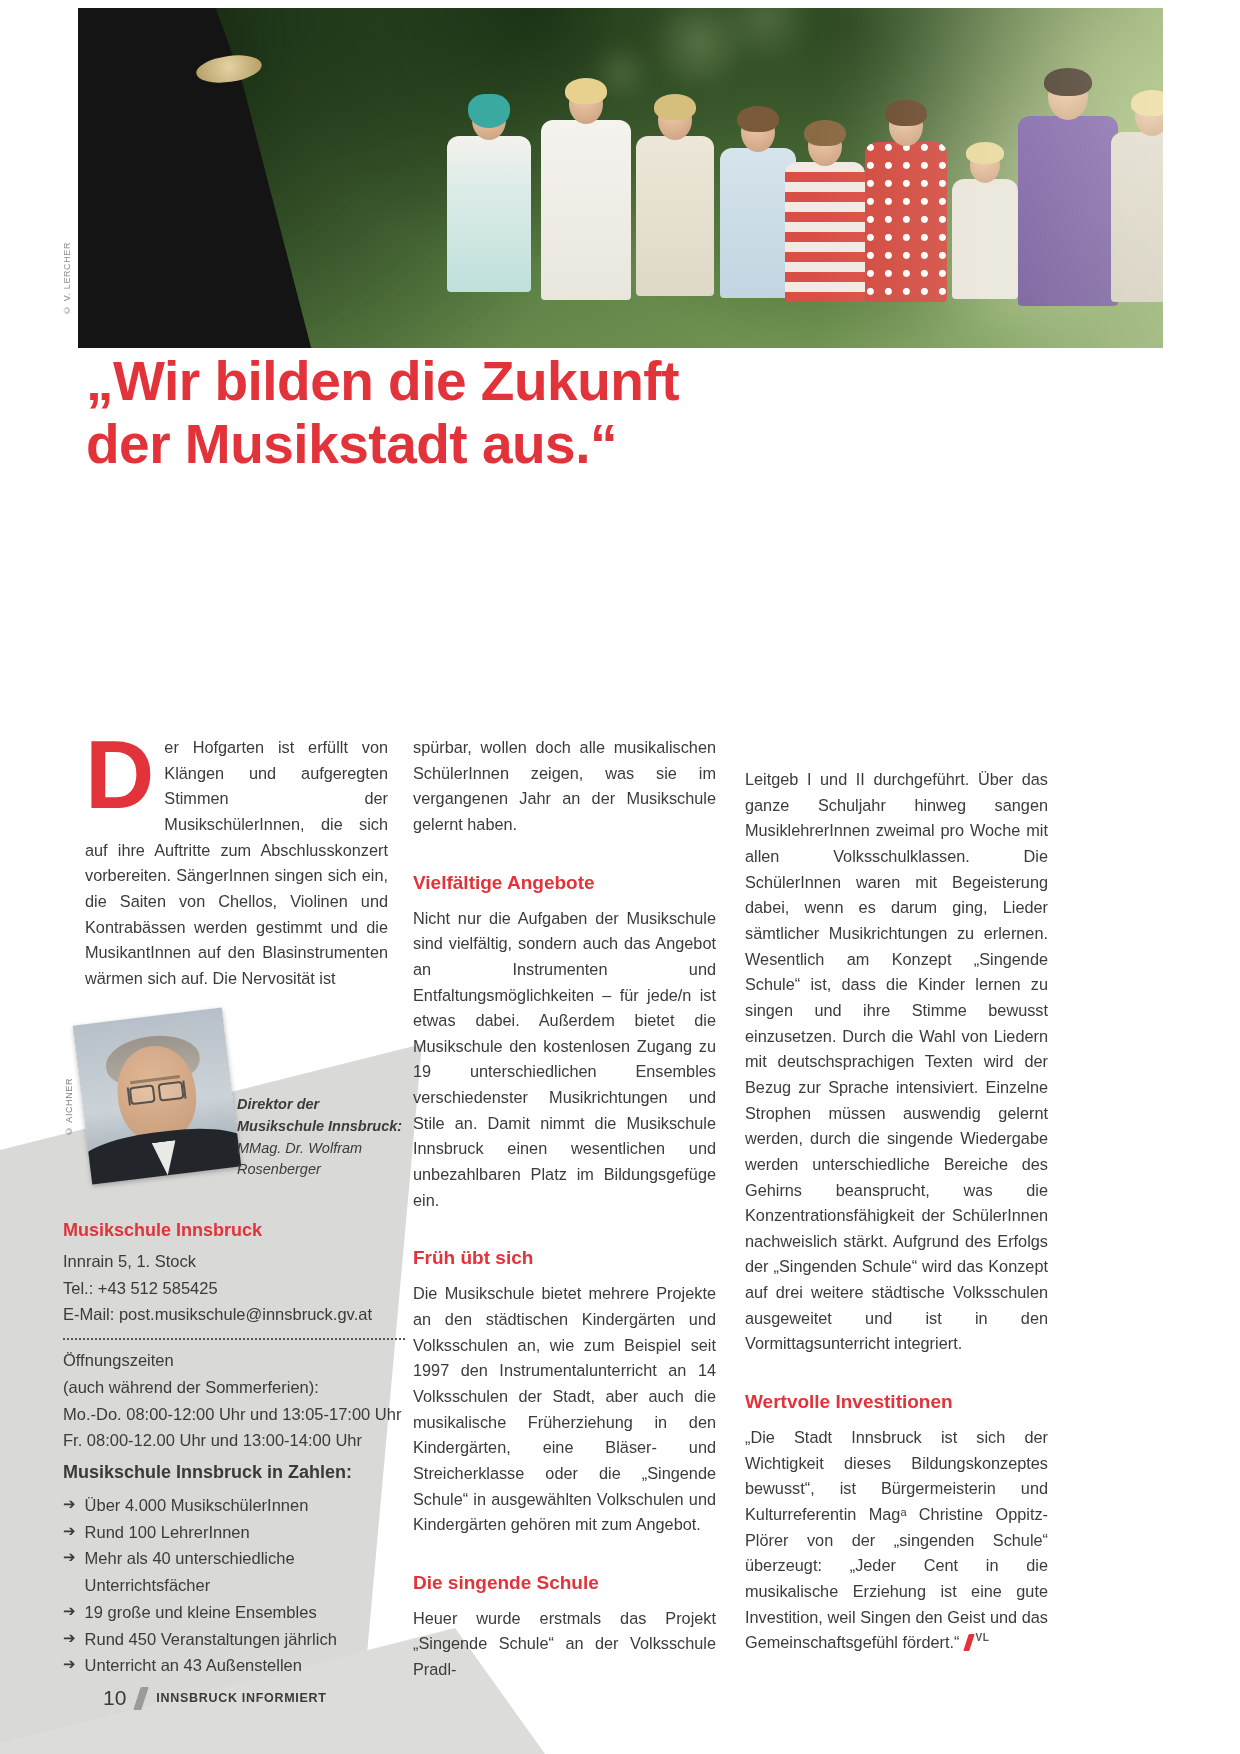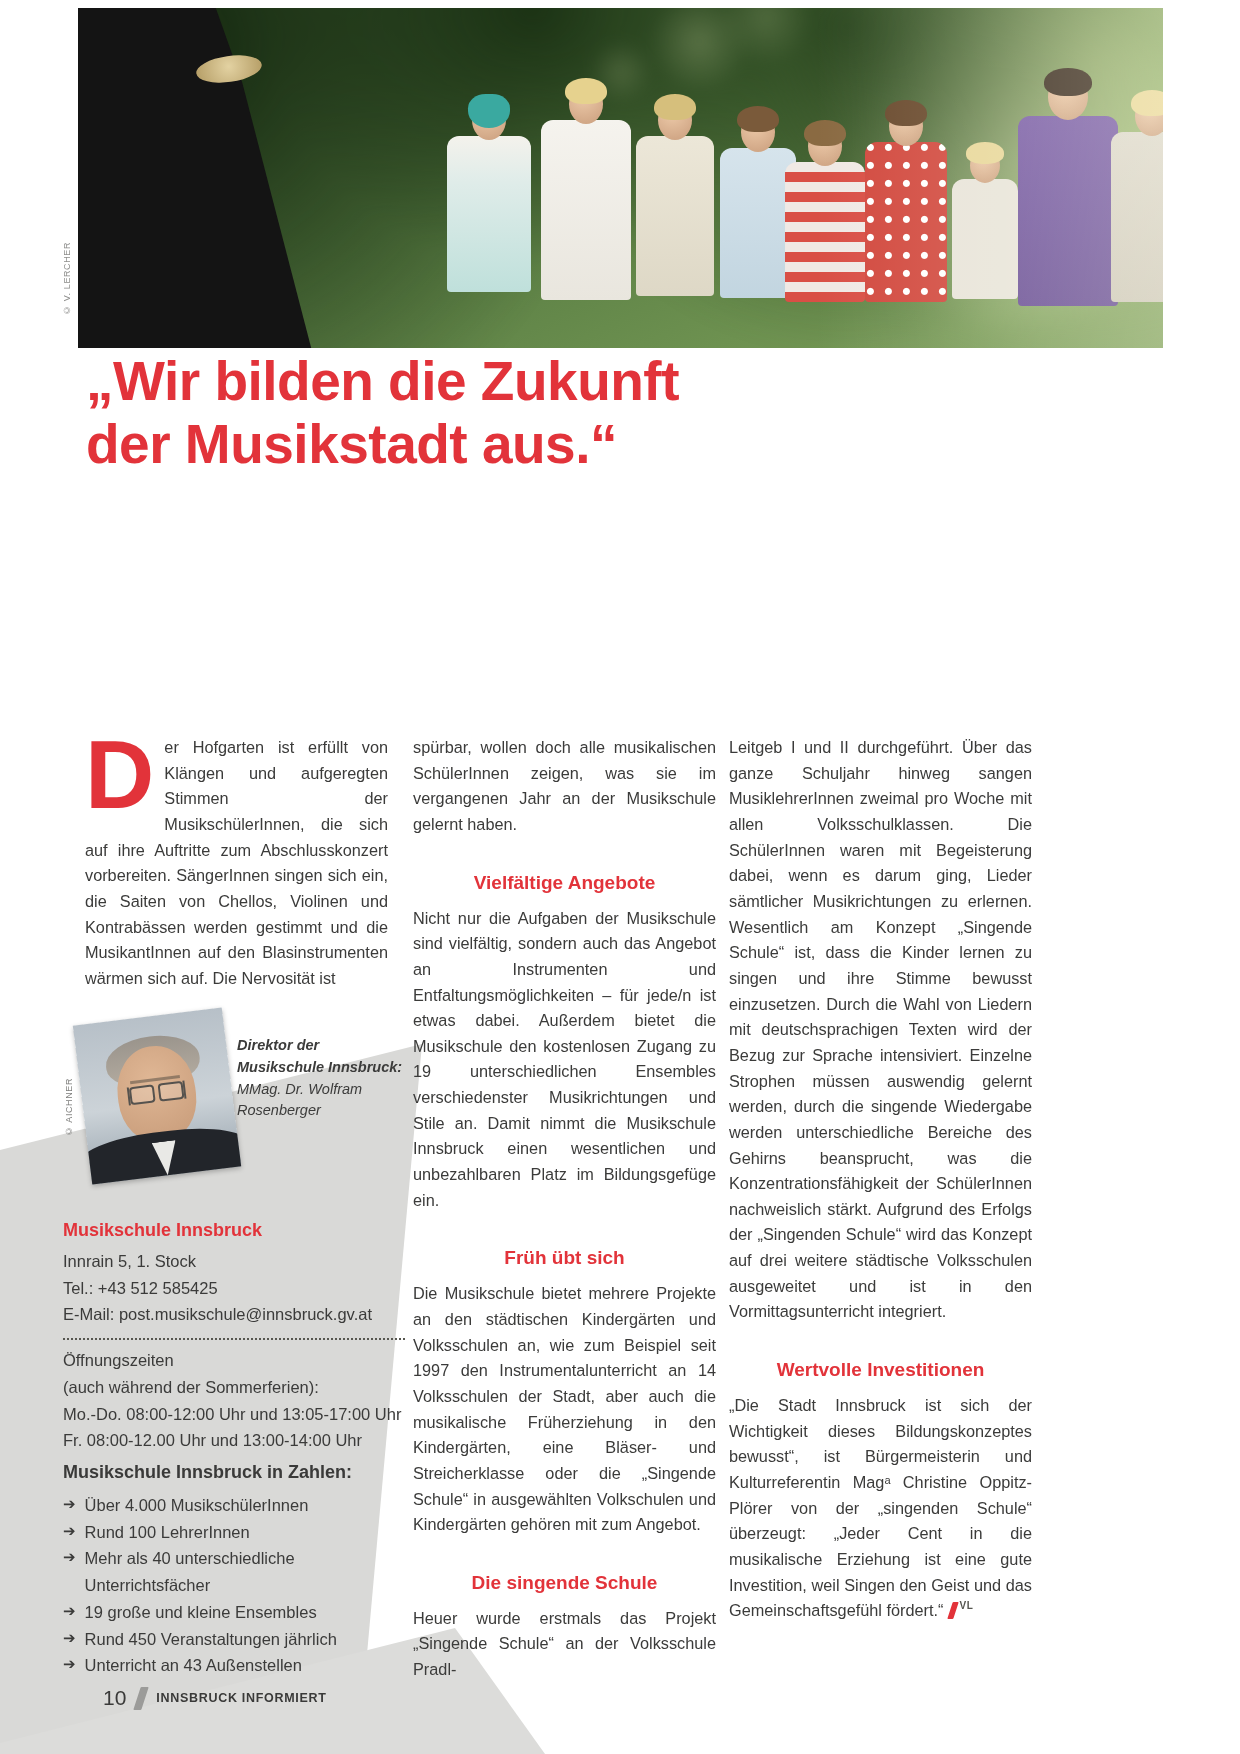--- a/index.html
+++ b/index.html
@@ -43,23 +43,23 @@
   .torso{margin:-4px auto 0;border-radius:12px 12px 4px 4px;}
 
   
   .headline{position:absolute;left:86px;top:350px;width:920px;font-size:55px;font-weight:700;
     color:var(--red);line-height:1.14;letter-spacing:-0.5px;}
   .lead{position:absolute;left:86px;top:514px;width:1084px;font-size:23.5px;line-height:1.42;color:#3c3c3b;}
 
   
   .col{position:absolute;top:735px;width:303px;font-size:16.3px;line-height:1.575;
     text-align:justify;hyphens:auto;overflow-wrap:break-word;color:#3b3b3a;}
-  #col1{left:85px;}#col2{left:413px;}#col3{left:729px;}
+  #col1{left:85px;}#col2{left:413px;}#col3{left:745px;margin-top:32px;}
   .dropcap{float:left;font-size:96px;line-height:.78;font-weight:700;color:var(--red);margin:3px 10px 0 0;}
-  .shead{font-size:19px;font-weight:700;color:var(--red);margin:30px 0 8px;text-align:center;}
+  .shead{font-size:19px;font-weight:700;color:var(--red);margin:30px 0 8px;text-align:left;}
   .p{margin:0;}
 
   
   .vcredit{position:absolute;font-size:9px;letter-spacing:.6px;color:#8d8d8b;
     writing-mode:vertical-rl;transform:rotate(180deg);white-space:nowrap;}
   #hero-credit{left:62px;top:242px;}
   #portrait-credit{left:64px;top:1078px;color:#7e7e7c;}
 
   
   .portrait{position:absolute;left:82px;top:1016px;width:150px;height:160px;transform:rotate(-7deg);
@@ -71,21 +71,21 @@
     background:radial-gradient(circle at 45% 35%,#e0b795,#c69a78);}
   .p-brow{position:absolute;left:50px;top:62px;width:50px;height:3px;background:rgba(90,80,70,.55);}
   .p-glasses{position:absolute;left:46px;top:68px;width:58px;height:18px;
     border-left:2px solid #55524e;border-right:2px solid #55524e;display:flex;gap:4px;}
   .p-glasses i{flex:1;border:2px solid #55524e;border-radius:4px;background:rgba(255,255,255,.18);}
   .p-suit{position:absolute;left:-12px;bottom:-8px;width:174px;height:52px;border-radius:45% 45% 0 0;
     background:#22252a;}
   .p-shirt{position:absolute;left:64px;bottom:0;width:24px;height:34px;background:#e9e9e6;
     clip-path:polygon(0 0,100% 0,50% 100%);}
 
-  .caption{position:absolute;left:237px;top:1035px;width:172px;font-size:14.5px;line-height:1.5;
+  .caption{position:absolute;left:237px;top:1094px;width:172px;font-size:14.5px;line-height:1.5;
     font-style:italic;color:#3c3c3b;}
   .cap-b{font-weight:700;}
 
   
   .contact{position:absolute;left:63px;top:1220px;width:346px;}
   .contact-title{font-size:18px;font-weight:700;color:var(--red);margin-bottom:7px;}
   .cline{font-size:16.5px;line-height:1.62;color:#3b3b3a;}
   .dotted{border-top:2px dotted #56564f;margin:10px 0 7px;width:342px;}
 
   

